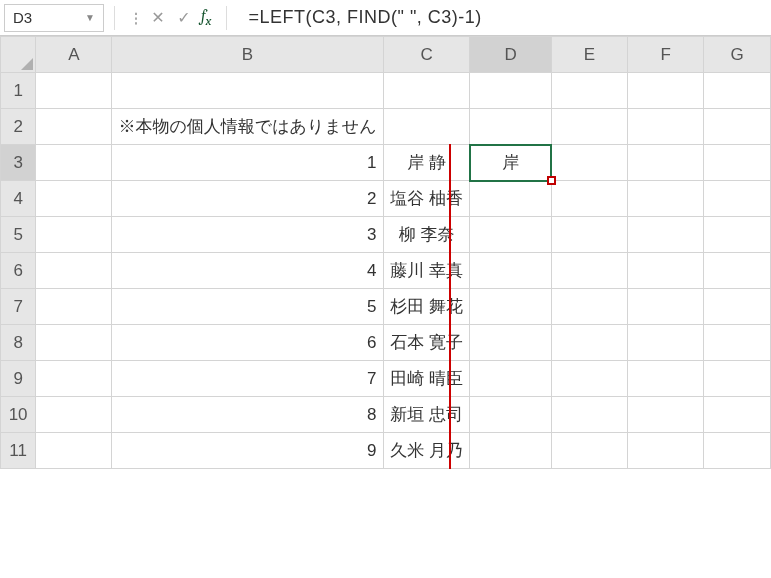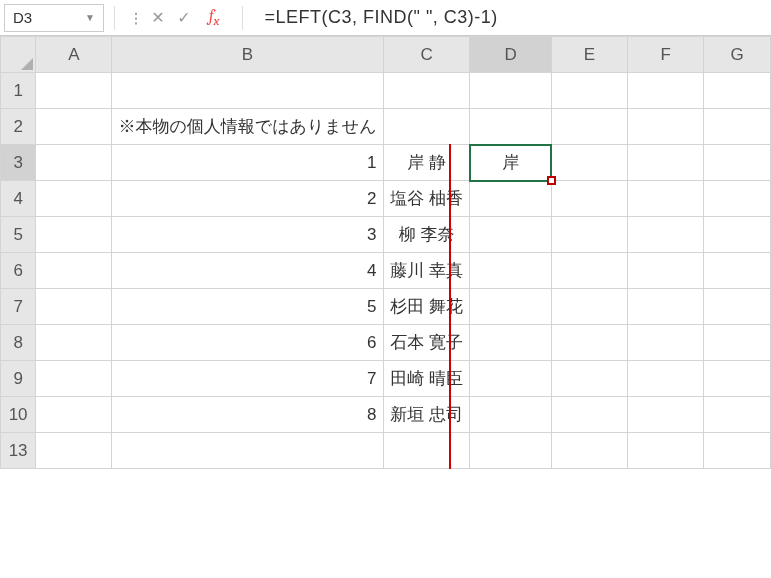--- a/index.html
+++ b/index.html
@@ -47,23 +47,23 @@
       text-align: center;
       color: #888;
       font-size: 16px;
       cursor: pointer;
     }
     .fb-icon.cancel { color: #999; }
     .fb-icon.check { color: #999; }
     .fb-fx {
       font-style: italic;
       font-family: 'Cambria', serif;
-      color: #ef4444;
+      color: #14532d;
       font-size: 16px;
-      margin: 0 12px;
+      margin: 0 4px;
     }
     .formula-input {
       flex: 1;
       height: 28px;
       border: none;
       padding: 0 12px;
       font-size: 18px;
       color: #333;
       letter-spacing: 0.5px;
       font-family: 'Segoe UI', sans-serif;
@@ -301,29 +301,29 @@
       <th class="row-head">10</th>
       <td class="col-A"></td>
       <td class="col-B num">8</td>
       <td class="col-C text">新垣 忠司</td>
       <td class="col-D"></td>
       <td class="col-E"></td>
       <td class="col-F"></td>
       <td class="col-G"></td>
     </tr>
 
-
-
-    <tr>
-      <th class="row-head">13</th>
-      <td class="col-A"></td>
-      <td class="col-B"></td>
-      <td class="col-C"></td>
-      <td class="col-D"></td>
-      <td class="col-E"></td>
-      <td class="col-F"></td>
-      <td class="col-G"></td>
-    </tr>
+    <tr>
+      <th class="row-head">11</th>
+      <td class="col-A"></td>
+      <td class="col-B num">9</td>
+      <td class="col-C text">久米 月乃</td>
+      <td class="col-D"></td>
+      <td class="col-E"></td>
+      <td class="col-F"></td>
+      <td class="col-G"></td>
+    </tr>
+
+
   </tbody>
     </table>
 
   <div class="arrow-anno"></div>
 </div>
 
 </body></html>

